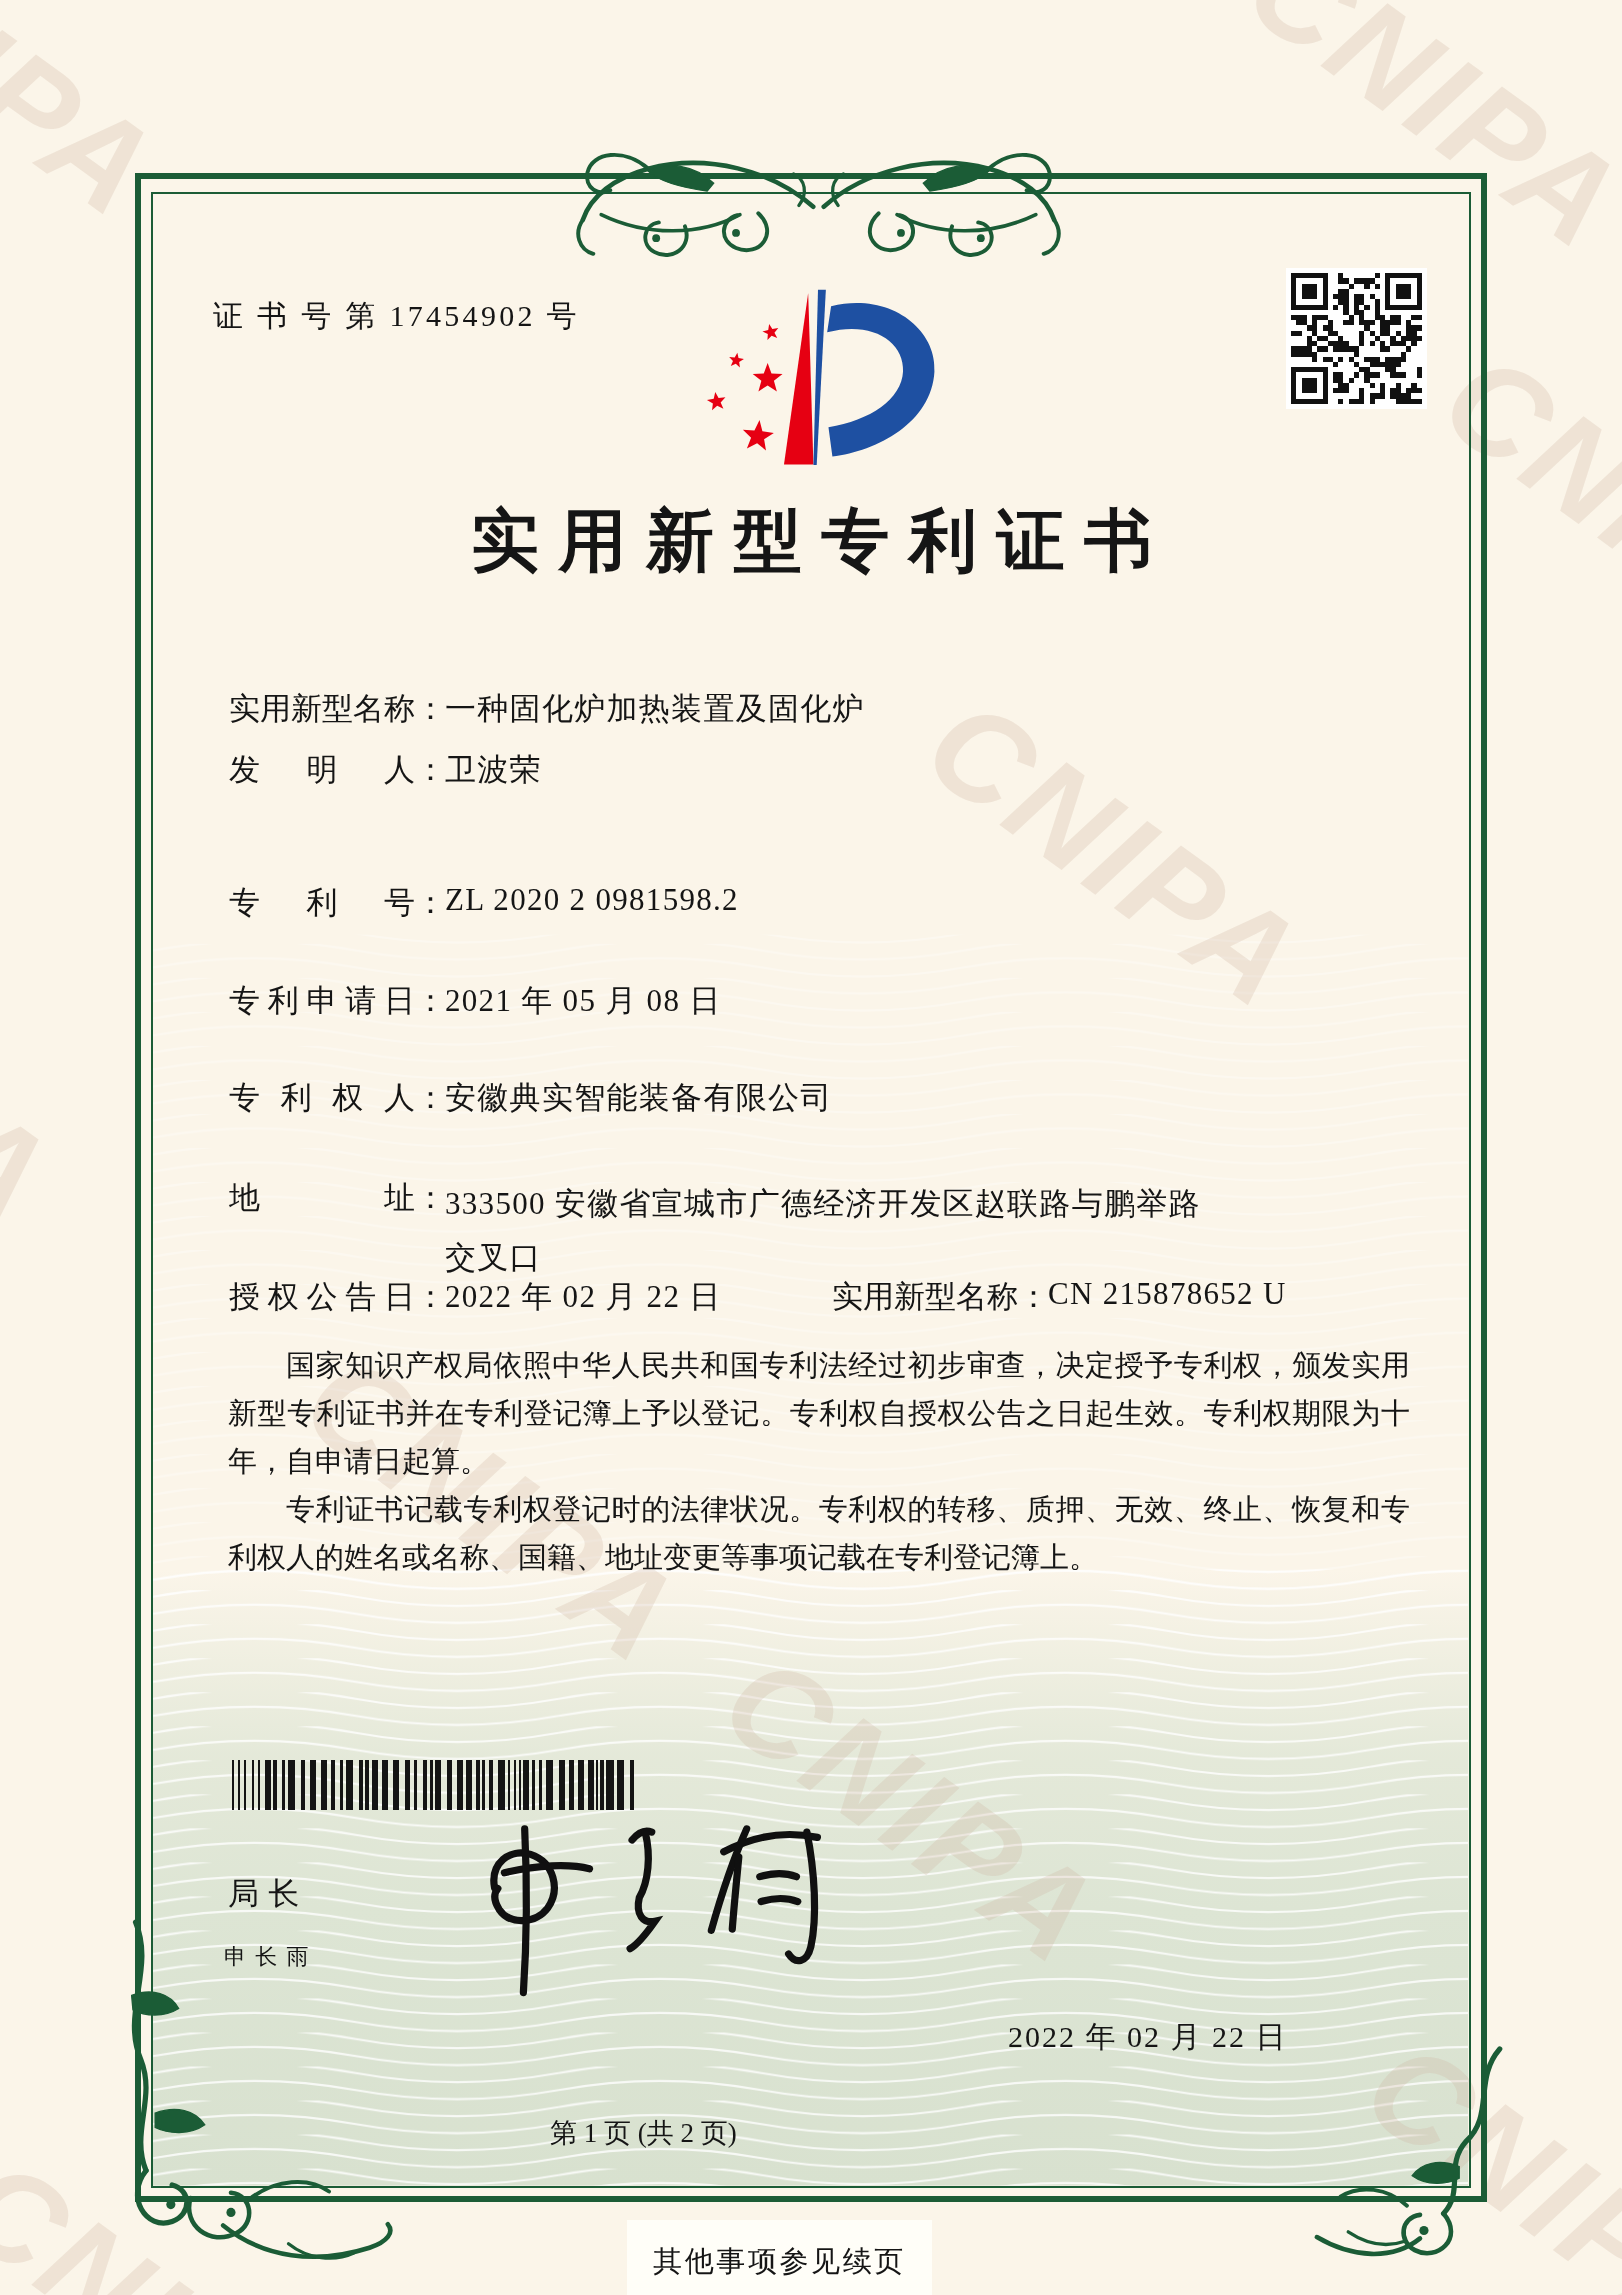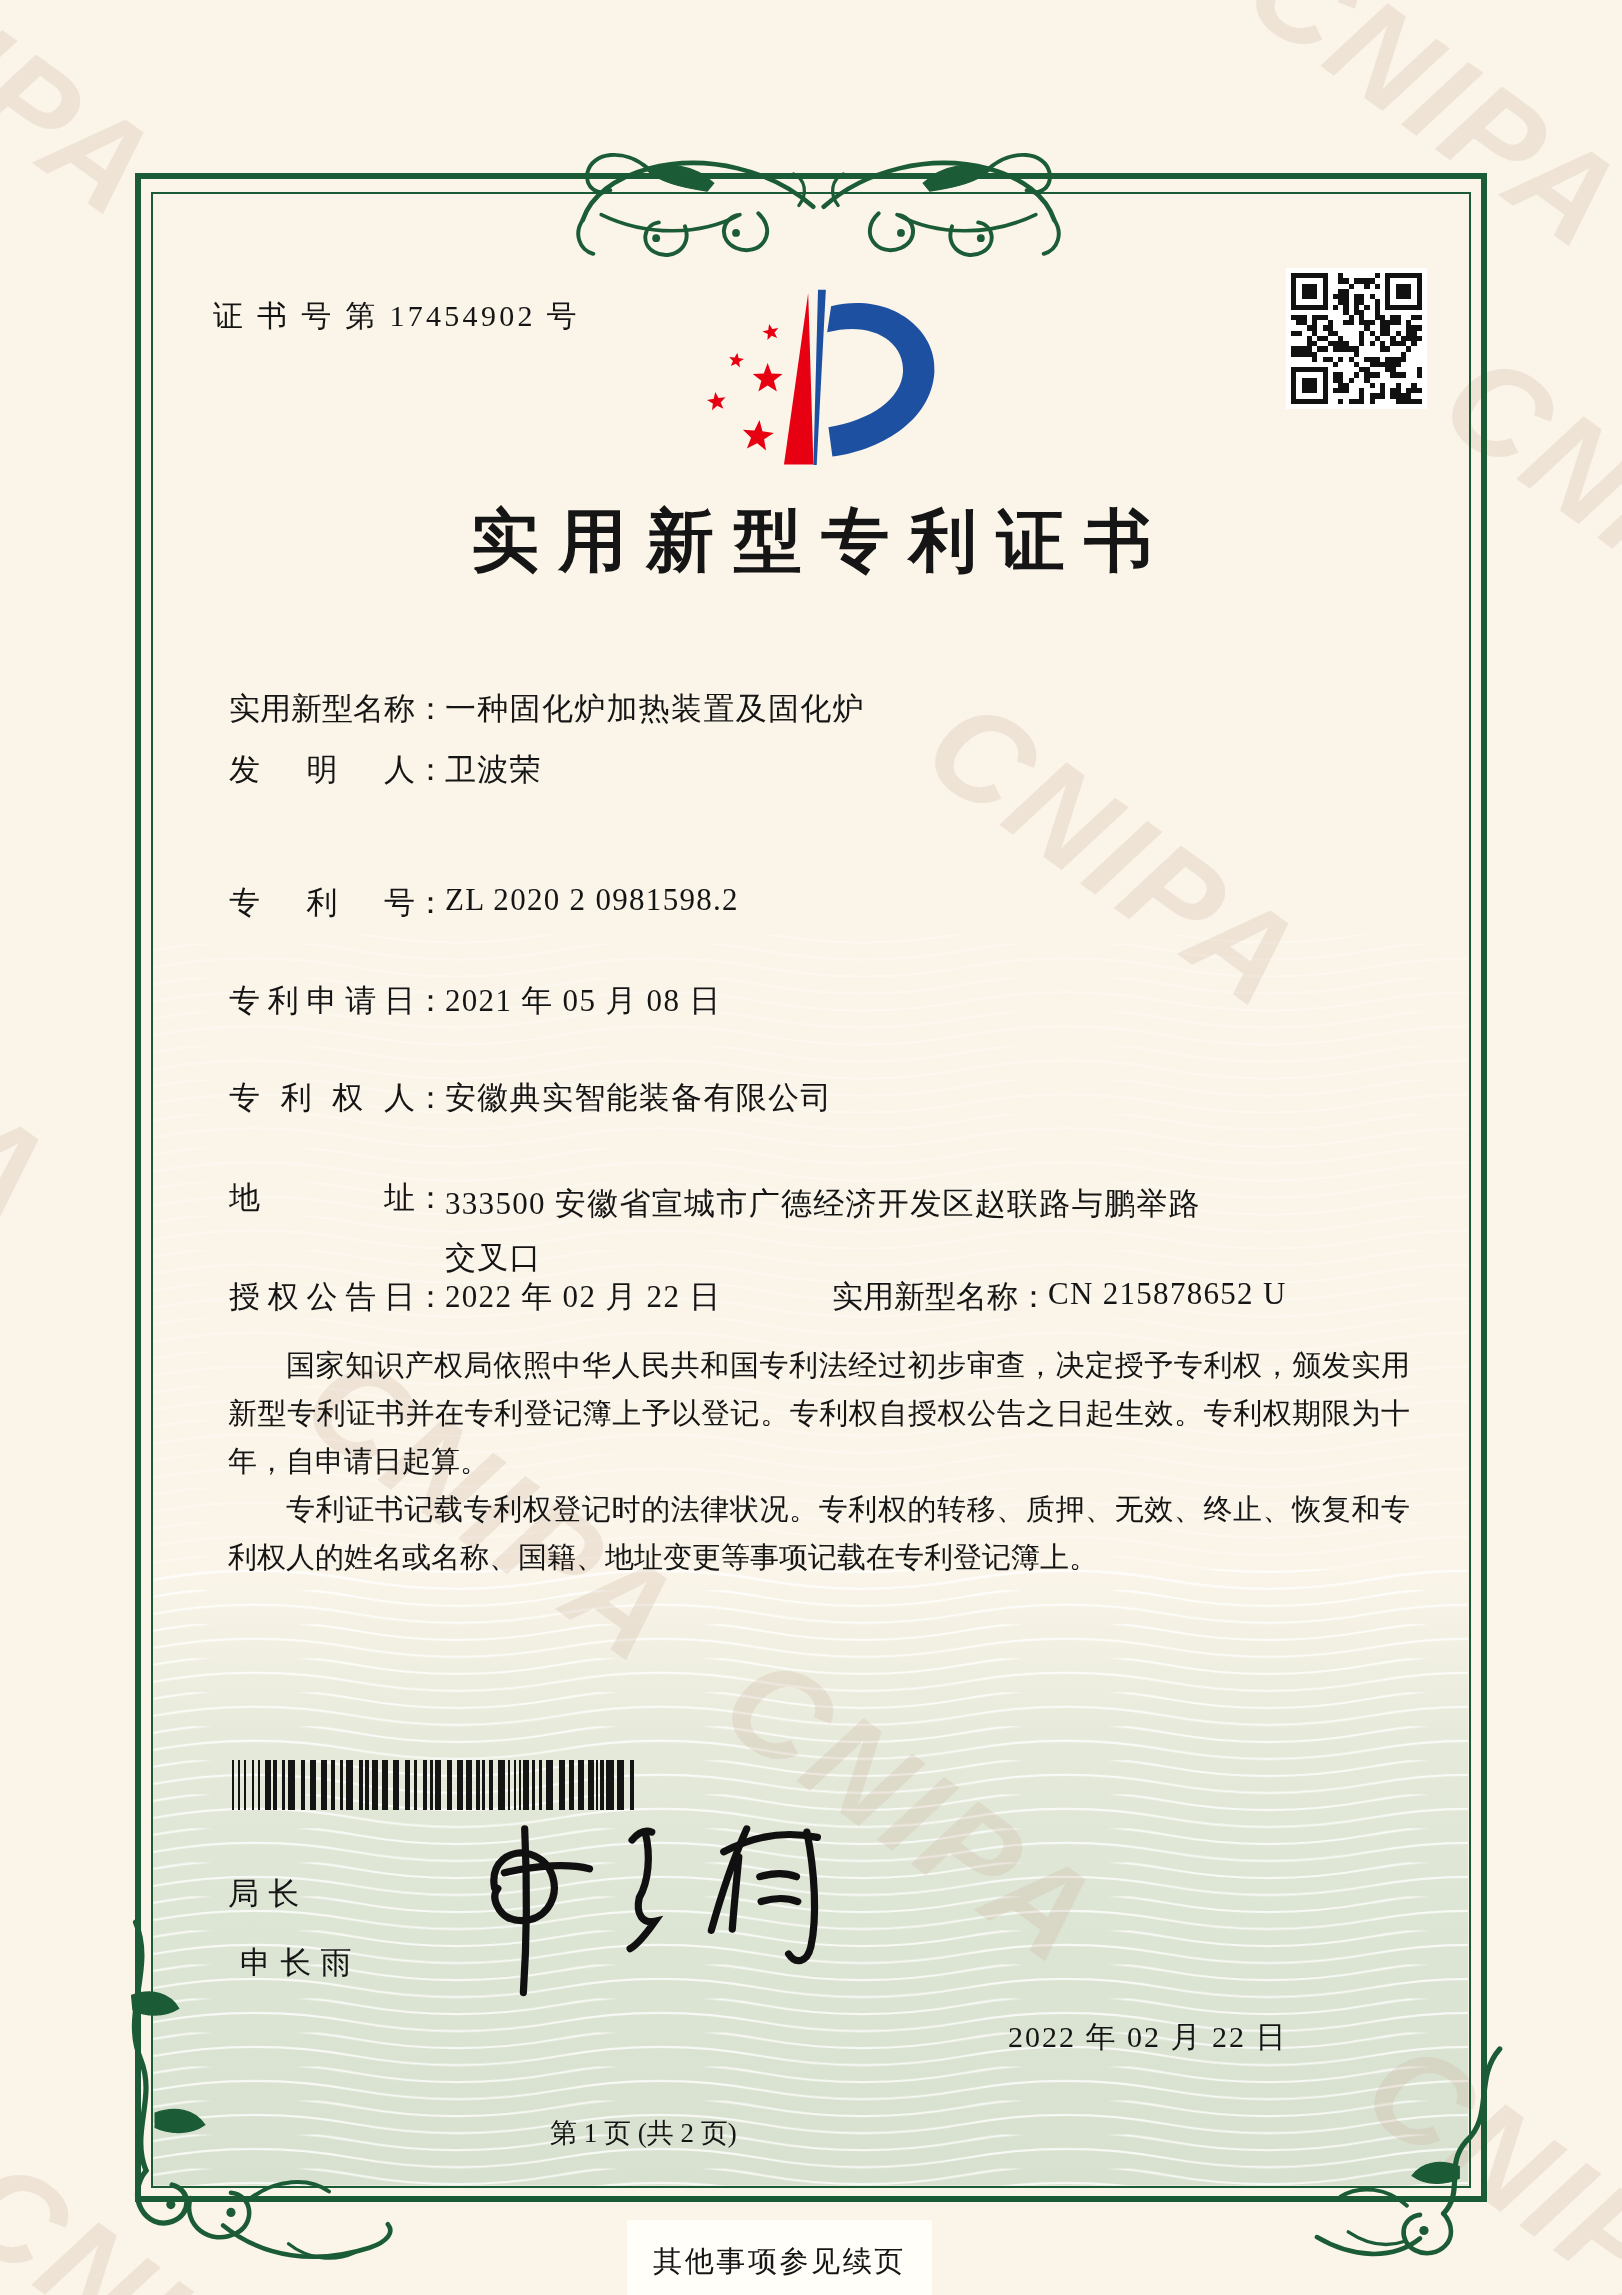--- a/index.html
+++ b/index.html
@@ -31,21 +31,21 @@
   .lbl{display:inline-block;width:186px;text-align:justify;text-align-last:justify;vertical-align:top;}
   .colon{display:inline-block;width:30px;vertical-align:top;}
   .val{display:inline-block;vertical-align:top;letter-spacing:1.3px;}
   .val-wrap{white-space:normal;width:779px;line-height:54px;}
   .paras{position:absolute;left:228px;top:1341px;width:1182px;font-size:29px;
          line-height:48px;text-align:justify;}
   .paras p{margin:0;text-indent:2em;}
   .barcode{position:absolute;left:232px;top:1760px;width:419px;height:50px;font-size:0;}
   .barcode div{display:inline-block;height:100%;background:#141414;}
   .sig-title{position:absolute;left:228px;top:1873px;font-size:31px;letter-spacing:9.2px;}
-  .sig-name{position:absolute;left:240px;top:1942px;font-size:31px;letter-spacing:9.2px;}
+  .sig-name{position:absolute;left:224px;top:1942px;font-size:22px;letter-spacing:9.2px;}
   .issue-date{position:absolute;left:1008px;top:2017px;font-size:30px;letter-spacing:2px;}
   .pageinfo{position:absolute;left:550px;top:2115px;width:458px;text-align:left;font-size:27px;}
   .footnote{position:absolute;left:627px;top:2220px;width:305px;height:76px;background:#fffef8;
             text-align:center;z-index:5;}
   .footnote span{display:inline-block;margin-top:22px;font-size:29px;letter-spacing:2.6px;}
 </style>
 </head>
 <body>
 
 <div id="page">

